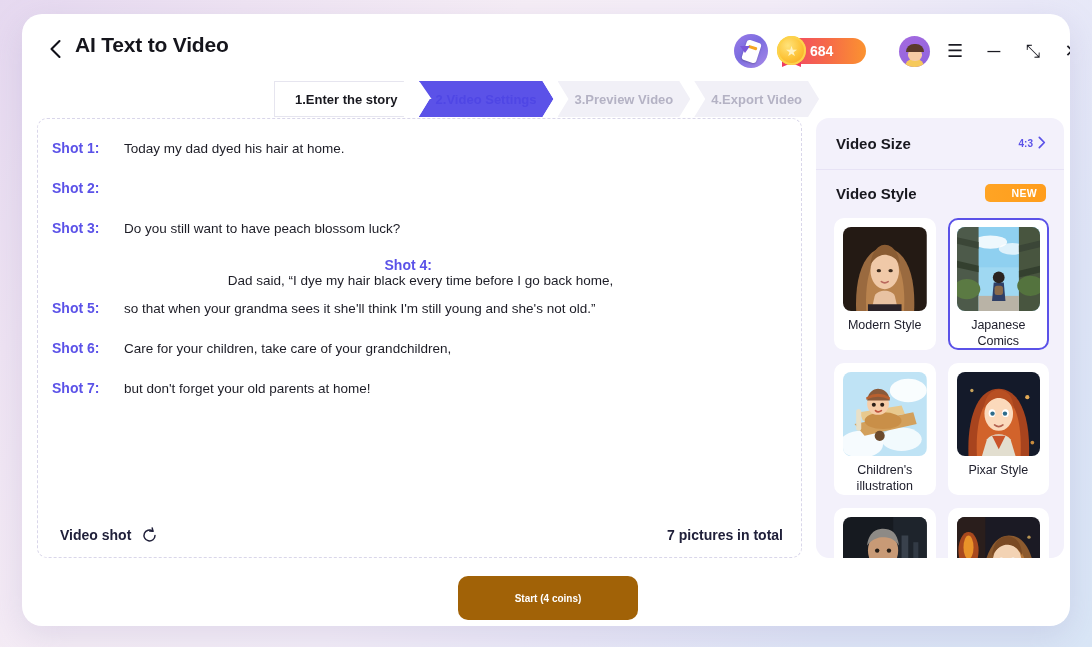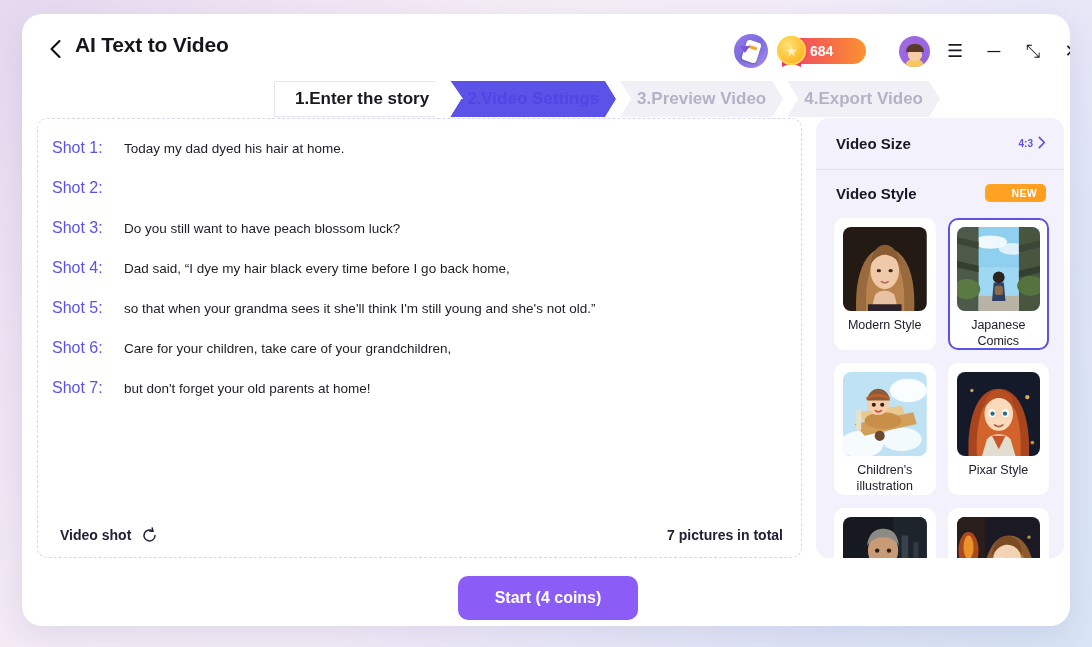--- a/index.html
+++ b/index.html
@@ -185,21 +185,21 @@
     top: 67px;
     height: 28px;
     display: flex;
   }
   .step {
     position: relative;
     height: 36px;
     display: flex;
     align-items: center;
     justify-content: center;
-    font-size: 17px;
+    font-size: 13px;
     font-weight: bold;
     padding: 0 17px;
     color: #b4b2c4;
     background: #f1f0f7;
     margin-right: 4px;
     cursor: pointer;
     white-space: nowrap;
     clip-path: polygon(0 0, calc(100% - 11px) 0, 100% 50%, calc(100% - 11px) 100%, 0 100%, 11px 50%);
   }
   .step:first-child {
@@ -242,22 +242,22 @@
     position: absolute;
     left: 14px;
     right: 12px;
     height: 22px;
     display: flex;
     align-items: center;
   }
   .shot-label {
     width: 72px;
     flex: none;
-    font-size: 16px;
-    font-weight: normal;
+    font-size: 14px;
+    font-weight: bold;
     color: #5b52e8;
   }
   .shot-text {
     font-size: 13.5px;
     color: #1d1d26;
     white-space: nowrap;
   }
 
   #panel-footer {
     position: absolute;
@@ -384,24 +384,24 @@
     line-height: 1.25;
   }
 
   
   #start-button {
     position: absolute;
     left: 436px;
     top: 562px;
     width: 180px;
     height: 44px;
-    background: #8b5cf6;
+    background: #a16207;
     border-radius: 10px;
     color: #ffffff;
-    font-size: 16px;
+    font-size: 10px;
     font-weight: bold;
     display: flex;
     align-items: center;
     justify-content: center;
     cursor: pointer;
     border: none;
     font-family: "Liberation Sans", sans-serif;
   }
 </style>
 </head>
@@ -470,21 +470,21 @@
           <span class="shot-label">Shot 1:</span>
           <span class="shot-text">Today my dad dyed his hair at home.</span>
         </div>
         <div class="shot-row" style="top: 58px;">
           <span class="shot-label">Shot 2:</span>
         </div>
         <div class="shot-row" style="top: 98px;">
           <span class="shot-label">Shot 3:</span>
           <span class="shot-text">Do you still want to have peach blossom luck?</span>
         </div>
-        <div class="shot-row" style="top: 138px;">
+        <div class="shot-row" style="top: 138px; flex-direction: column;">
           <span class="shot-label">Shot 4:</span>
           <span class="shot-text">Dad said, “I dye my hair black every time before I go back home,</span>
         </div>
         <div class="shot-row" style="top: 178px;">
           <span class="shot-label">Shot 5:</span>
           <span class="shot-text">so that when your grandma sees it she'll think I'm still young and she's not old.”</span>
         </div>
         <div class="shot-row" style="top: 218px;">
           <span class="shot-label">Shot 6:</span>
           <span class="shot-text">Care for your children, take care of your grandchildren,</span>

